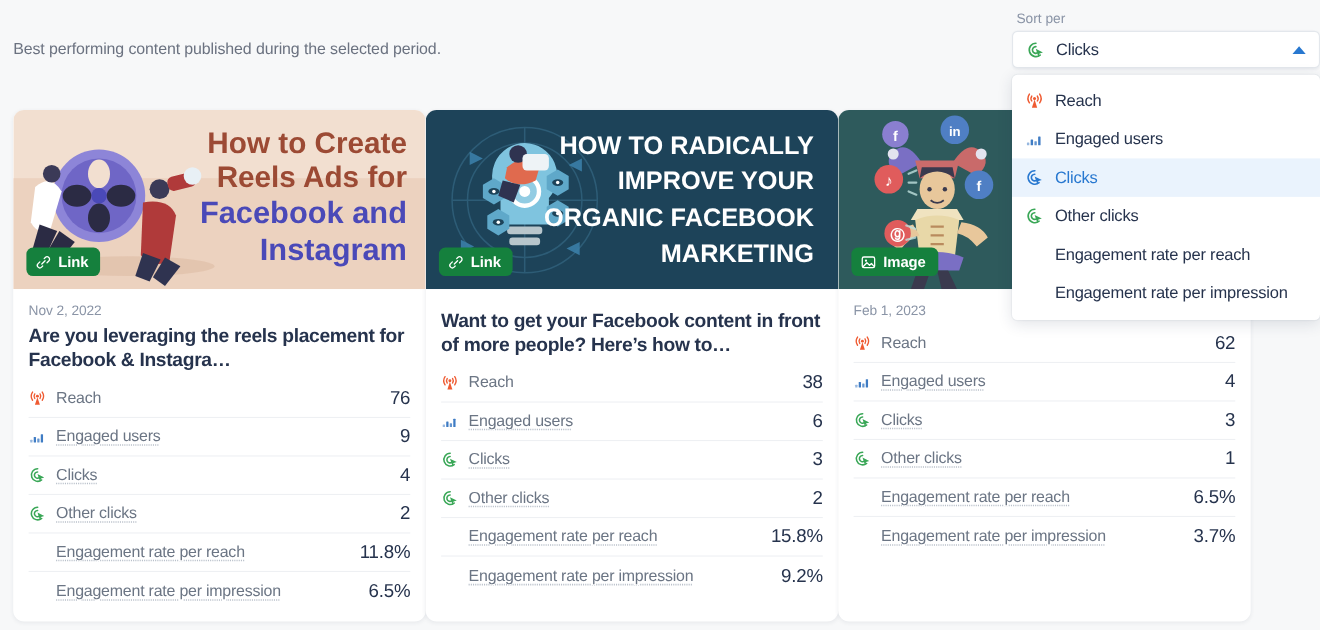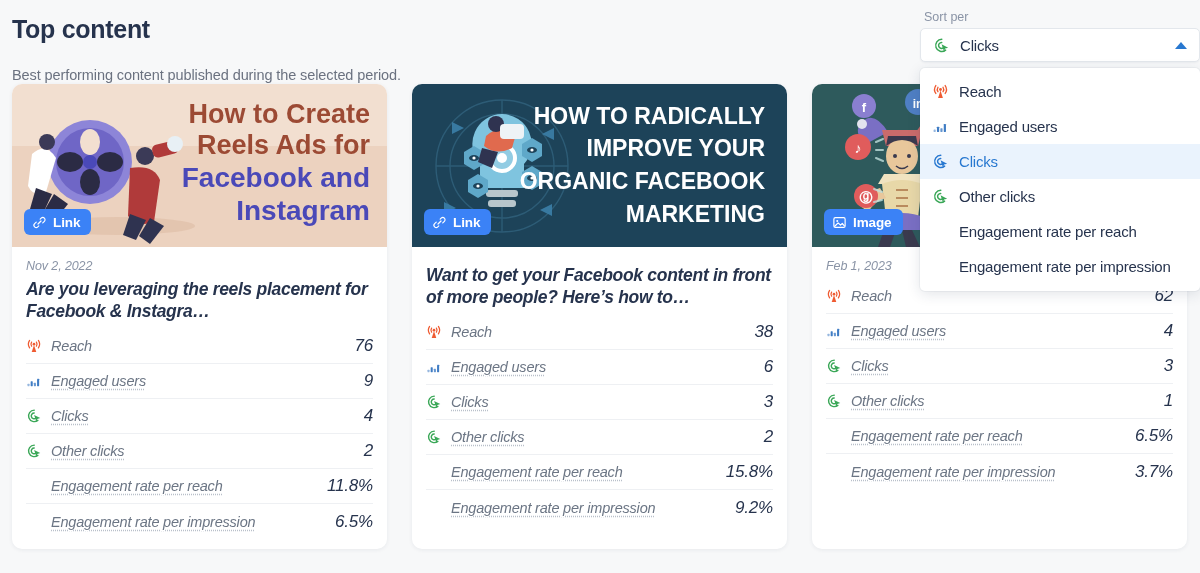--- a/index.html
+++ b/index.html
@@ -94,24 +94,23 @@
     cursor: pointer;
   }
   .menu-item.selected { background: #eaf3fd; color: #2878d0; }
   .menu-item .mi-icon { width: 17px; height: 17px; flex: 0 0 17px; margin-right: 10px; }
   .menu-item .mi-icon.empty { visibility: hidden; }
 
   
   .cards {
     position: absolute;
     left: 12px;
-    top: 84px;
+    top: 100px;
     width: 1176px;
     display: flex;
-    gap: 25px;
   }
   .card {
     width: 375px;
     background: #ffffff;
     border-radius: 10px;
     box-shadow: 0 1px 4px rgba(30,45,75,0.07);
     overflow: hidden;
     display: flex;
     flex-direction: column;
   }
@@ -119,34 +118,34 @@
   .thumb {
     position: relative;
     height: 163px;
     overflow: hidden;
   }
   .badge {
     position: absolute;
     left: 12px;
     bottom: 12px;
     height: 26px;
-    background: #3b82f6;
+    background: #15803d;
     border-radius: 6px;
     display: flex;
     align-items: center;
     gap: 6px;
     padding: 0 11px 0 8px;
     color: #ffffff;
     font-size: 13.5px;
     font-weight: bold;
     letter-spacing: -0.1px;
   }
   .badge svg { display:block; }
 
-  .card-body { padding: 12px 14px 10px 14px; font-style: italic; }
+  .card-body { padding: 12px 14px 10px 14px; }
   .card-date {
     font-size: 12.5px;
     color: #8a94a6;
     letter-spacing: -0.1px;
   }
   .card-title {
     margin-top: 5px;
     font-size: 17.5px;
     font-weight: bold;
     line-height: 1.28;
@@ -190,21 +189,20 @@
     position: absolute;
     font-family: "Liberation Sans", sans-serif;
     font-weight: bold;
     line-height: 1.04;
   }
 </style>
 </head>
 <body>
 
 <div class="header">
-  <div class="page-title">Top content</div>
   <div class="page-subtitle">Best performing content published during the selected period.</div>
 </div>
 
 <div class="sort-wrap">
   <div class="sort-label">Sort per</div>
 
   <div class="sort-select">
     <span class="sel-icon" id="sel-icon-slot"><svg viewBox="0 0 24 24" width="100%" height="100%">
         <path d="M12.4 3.2a8.6 8.6 0 1 0 5.4 15.3" fill="none" stroke="#3aa757" stroke-width="2.1" stroke-linecap="round"></path>
         <path d="M12.3 7.6a4.3 4.3 0 1 0 2.4 7.8" fill="none" stroke="#3aa757" stroke-width="2.1" stroke-linecap="round"></path>

